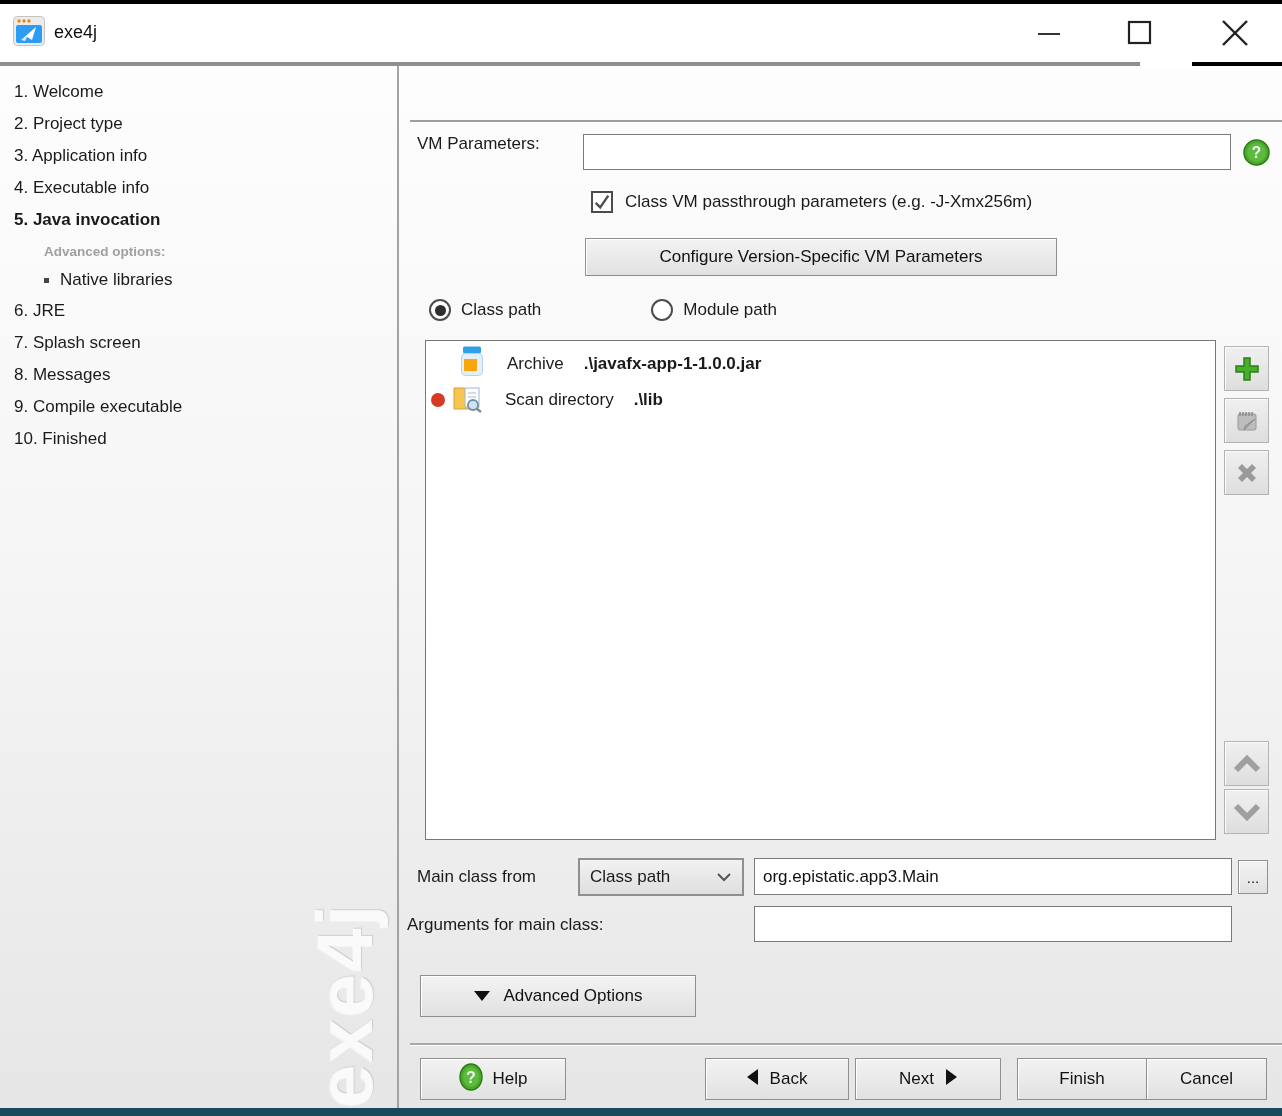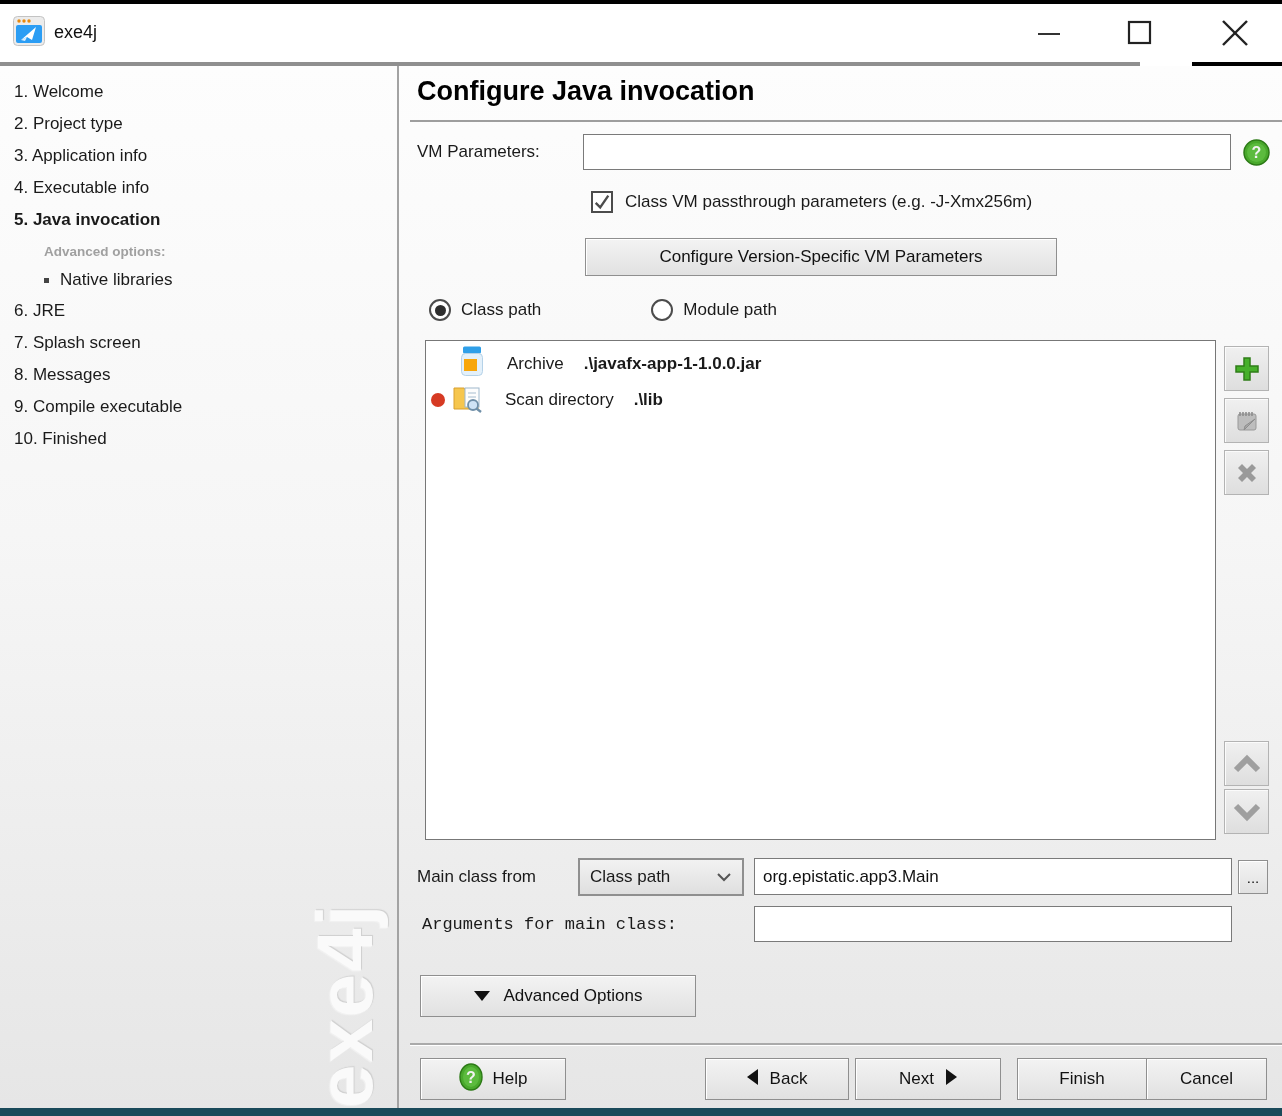--- a/index.html
+++ b/index.html
@@ -36,21 +36,21 @@
 
   
   .main { position:absolute; left:399px; top:0; width:883px; height:1042px; }
   .page-title { position:absolute; left:18px; top:10px; font-size:27px; font-weight:bold; color:#000; }
   .title-sep { position:absolute; left:11px; top:54px; width:872px; height:2px; background:#9e9e9e; }
 
   .label { font-size:17px; white-space:nowrap; }
   .field { position:absolute; border:1px solid #7a7a7a; background:#fff; font-family:"Liberation Sans",sans-serif;
            font-size:17px; padding:0 8px; color:#111; }
 
-  .vm-label { position:absolute; left:18px; top:76px; }
+  .vm-label { position:absolute; left:18px; top:68px; }
   .vm-input { left:184px; top:68px; width:648px; height:36px; }
   .vm-help { position:absolute; left:844px; top:73px; width:27px; height:27px; }
 
   .chk-row { position:absolute; left:192px; top:125px; display:flex; align-items:center; gap:12px; }
   .checkbox { width:22px; height:22px; background:#fff; border:2px solid #4c4c4c; display:flex; align-items:center; justify-content:center; }
 
   .btn { background:linear-gradient(180deg,#f3f3f3,#e1e1e1); border:1px solid #8f8f8f;
          box-shadow:inset 1px 1px 0 #ffffff; display:flex; align-items:center; justify-content:center;
          font-size:17px; color:#111; cursor:default; }
   .cfg-btn { position:absolute; left:186px; top:172px; width:472px; height:38px; }
@@ -74,21 +74,21 @@
               border:1px solid #b3b3b3; box-shadow:inset 1px 1px 0 #fbfbfb; display:flex; align-items:center; justify-content:center; }
   .sb-add { top:280px; } .sb-edit { top:332px; } .sb-del { top:384px; } .sb-up { top:675px; } .sb-down { top:723px; }
 
   .mc-label { position:absolute; left:18px; top:801px; }
   .mc-select { position:absolute; left:179px; top:792px; width:166px; height:38px;
                background:linear-gradient(180deg,#f2f2f2,#dfdfdf); border:2px solid #8f8f8f;
                display:flex; align-items:center; font-size:17px; padding:0 10px; justify-content:space-between; }
   .mc-input { left:355px; top:792px; width:478px; height:37px; }
   .mc-browse { position:absolute; left:839px; top:794px; width:30px; height:34px; font-size:15px; }
 
-  .args-label { position:absolute; left:23px; top:849px;font-family:Liberation Mono, monospace; }
+  .args-label { position:absolute; left:8px; top:849px; }
   .args-input { left:355px; top:840px; width:478px; height:36px; }
 
   .adv-btn { position:absolute; left:21px; top:909px; width:276px; height:42px; gap:14px; }
 
   .footer-sep { position:absolute; left:11px; top:977px; width:872px; height:2px; background:#aaa; box-shadow:0 1px 0 #fff; }
   .f-btn { position:absolute; top:992px; height:42px; }
   .f-help { left:21px; width:146px; gap:10px; }
   .f-back { left:306px; width:144px; gap:12px; }
   .f-next { left:456px; width:146px; gap:12px; }
   .f-finish { left:612px; width:130px;margin-left:6px; }
@@ -153,21 +153,20 @@
         <div class="nav-item">6. JRE</div>
         <div class="nav-item">7. Splash screen</div>
         <div class="nav-item">8. Messages</div>
         <div class="nav-item">9. Compile executable</div>
         <div class="nav-item">10. Finished</div>
       </div>
       <div class="watermark">exe4j</div>
     </div>
 
     <div class="main">
-      <div class="page-title">Configure Java invocation</div>
       <div class="title-sep"></div>
 
       <div class="label vm-label">VM Parameters:</div>
       <input class="field vm-input" value="" style="">
       <span class="vm-help">
         <svg width="27" height="27" viewBox="0 0 27 27">
           <circle cx="13.5" cy="13.5" r="12.5" fill="#49a92c" stroke="#2c7a16" stroke-width="1.5"></circle>
           <circle cx="13.5" cy="13.5" r="9.5" fill="#5cbb3e"></circle>
           <text x="13.5" y="19" text-anchor="middle" font-size="16" font-weight="bold" fill="#f2f2f2" font-family="Liberation Sans, sans-serif">?</text>
         </svg>

